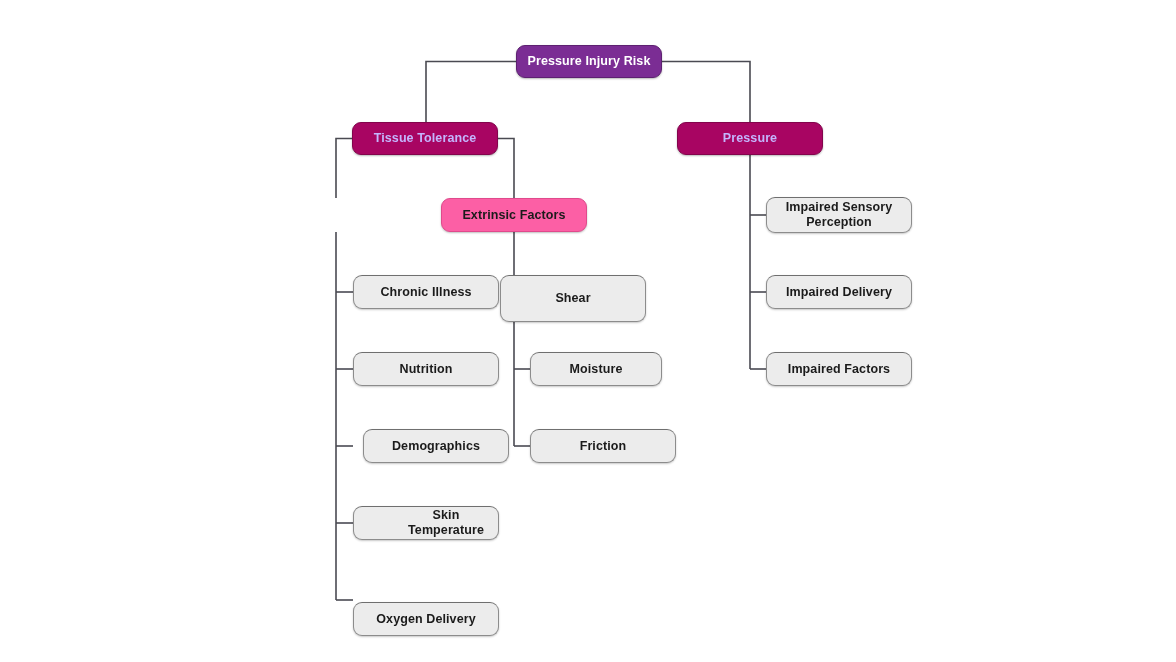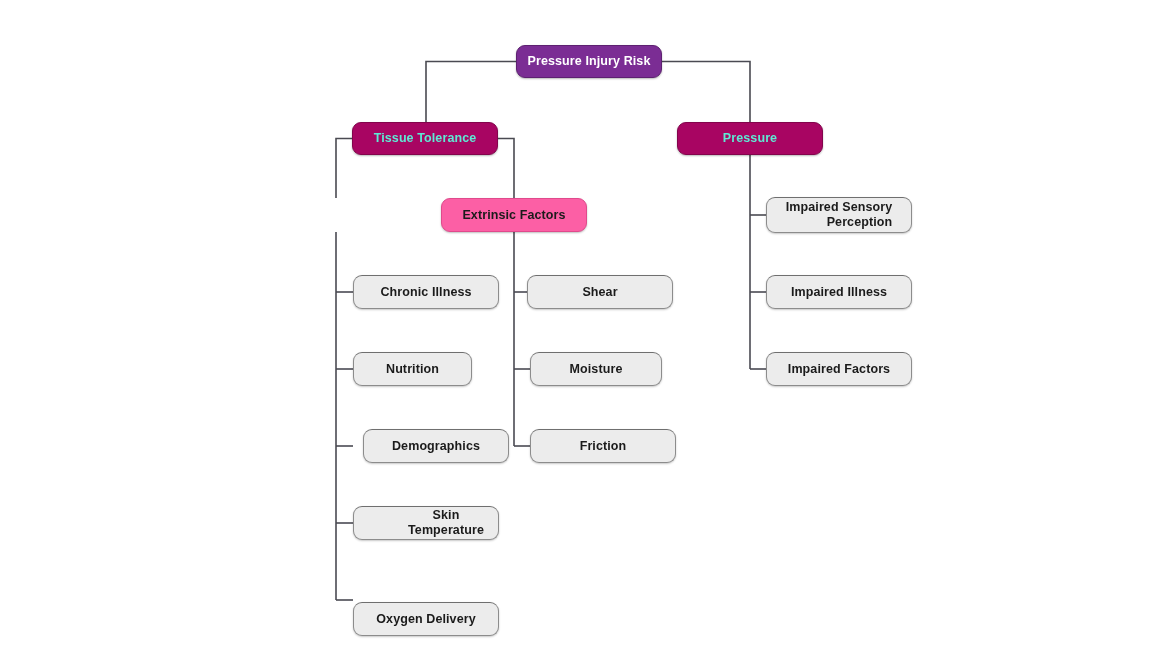--- a/index.html
+++ b/index.html
@@ -44,21 +44,21 @@
     background: #7B2D94;
     border: 1px solid #5d2171;
     color: #ffffff;
     font-size: 12.5px;
     font-weight: bold;
     box-shadow: 0 1px 2px rgba(0,0,0,0.28);
   }
   .node-branch {
     background: #A80562;
     border: 1px solid #83044c;
-    color: #5eead4;
+    color: #c4b5fd;
     font-size: 12.5px;
     font-weight: bold;
     box-shadow: 0 1px 2px rgba(0,0,0,0.28);
   }
   .node-sub {
     background: #FC5FA5;
     border: 1px solid #e04a8c;
     color: #1b1b1b;
     font-size: 12.5px;
     font-weight: bold;
@@ -113,34 +113,34 @@
 
   <div class="node node-branch" style="left:352px; top:122px; width:146px; height:33px;">Tissue Tolerance</div>
 
   <div class="node node-branch" style="left:677px; top:122px; width:146px; height:33px;">Pressure</div>
 
 
   <div class="node node-sub" style="left:441px; top:198px; width:146px; height:34px;">Extrinsic Factors</div>
 
   <div class="node node-leaf" style="left:353px; top:275px; width:146px; height:34px;">Chronic Illness</div>
 
-  <div class="node node-leaf" style="left:353px; top:352px; width:119px; height:34px;">Nutrition</div>
+  <div class="node node-leaf" style="left:353px; top:352px; width:146px; height:34px;">Nutrition</div>
 
   <div class="node node-leaf" style="left:353px; top:429px; width:146px; height:34px;margin-left:10px;">Demographics</div>
 
   <div class="node node-leaf" style="left:353px; top:506px; width:146px; height:34px;padding-left:40px;">Skin Temperature</div>
 
   <div class="node node-leaf" style="left:353px; top:583px; width:146px; height:34px;margin-top:19px;">Oxygen Delivery</div>
 
-  <div class="node node-leaf" style="left:527px; top:275px; width:146px; height:34px;">Shear</div>
+  <div class="node node-leaf" style="left:500px; top:275px; width:146px; height:47px;">Shear</div>
 
   <div class="node node-leaf" style="left:530px; top:352px; width:132px; height:34px;">Moisture</div>
 
   <div class="node node-leaf" style="left:530px; top:429px; width:146px; height:34px;">Friction</div>
 
-  <div class="node node-leaf" style="left:766px; top:197px; width:146px; height:36px;text-align:right;">Impaired Sensory
+  <div class="node node-leaf" style="left:766px; top:197px; width:146px; height:36px;">Impaired Sensory
 Perception</div>
 
-  <div class="node node-leaf" style="left:766px; top:275px; width:146px; height:34px;">Impaired Illness</div>
+  <div class="node node-leaf" style="left:766px; top:275px; width:146px; height:34px;">Impaired Delivery</div>
 
   <div class="node node-leaf" style="left:766px; top:352px; width:146px; height:34px;">Impaired Factors</div>
 
 </div>
 
 </body></html>

